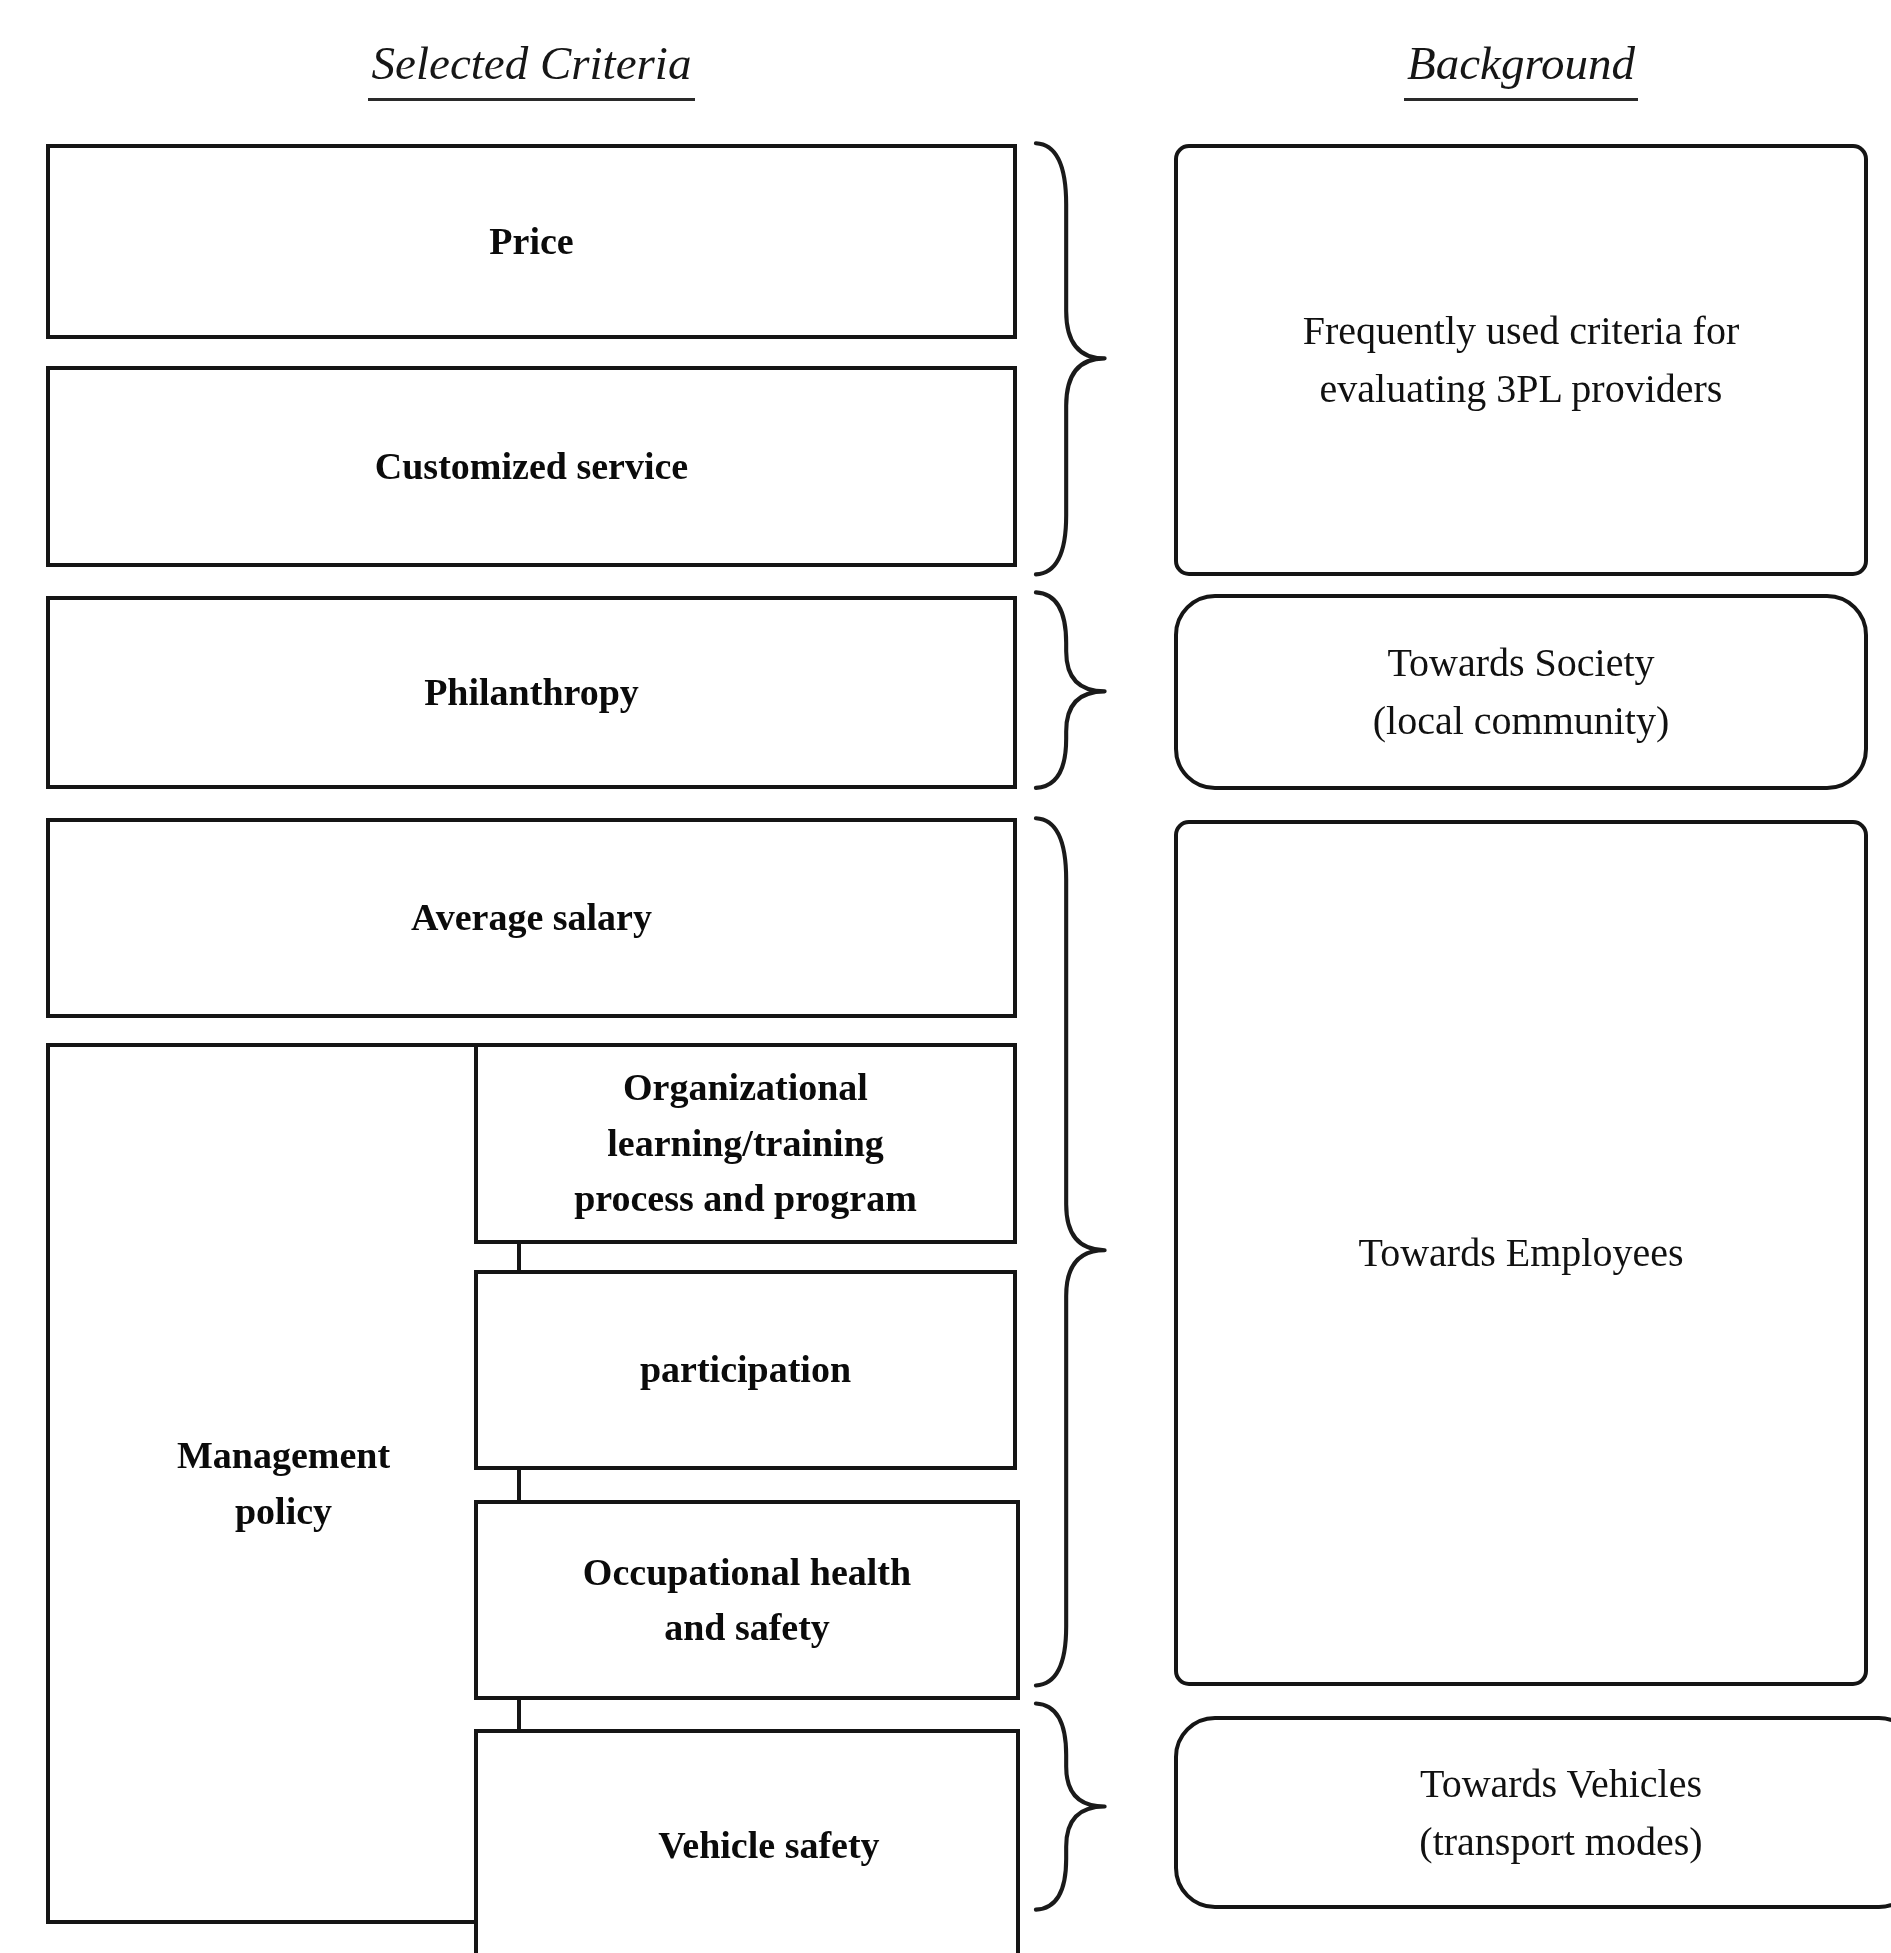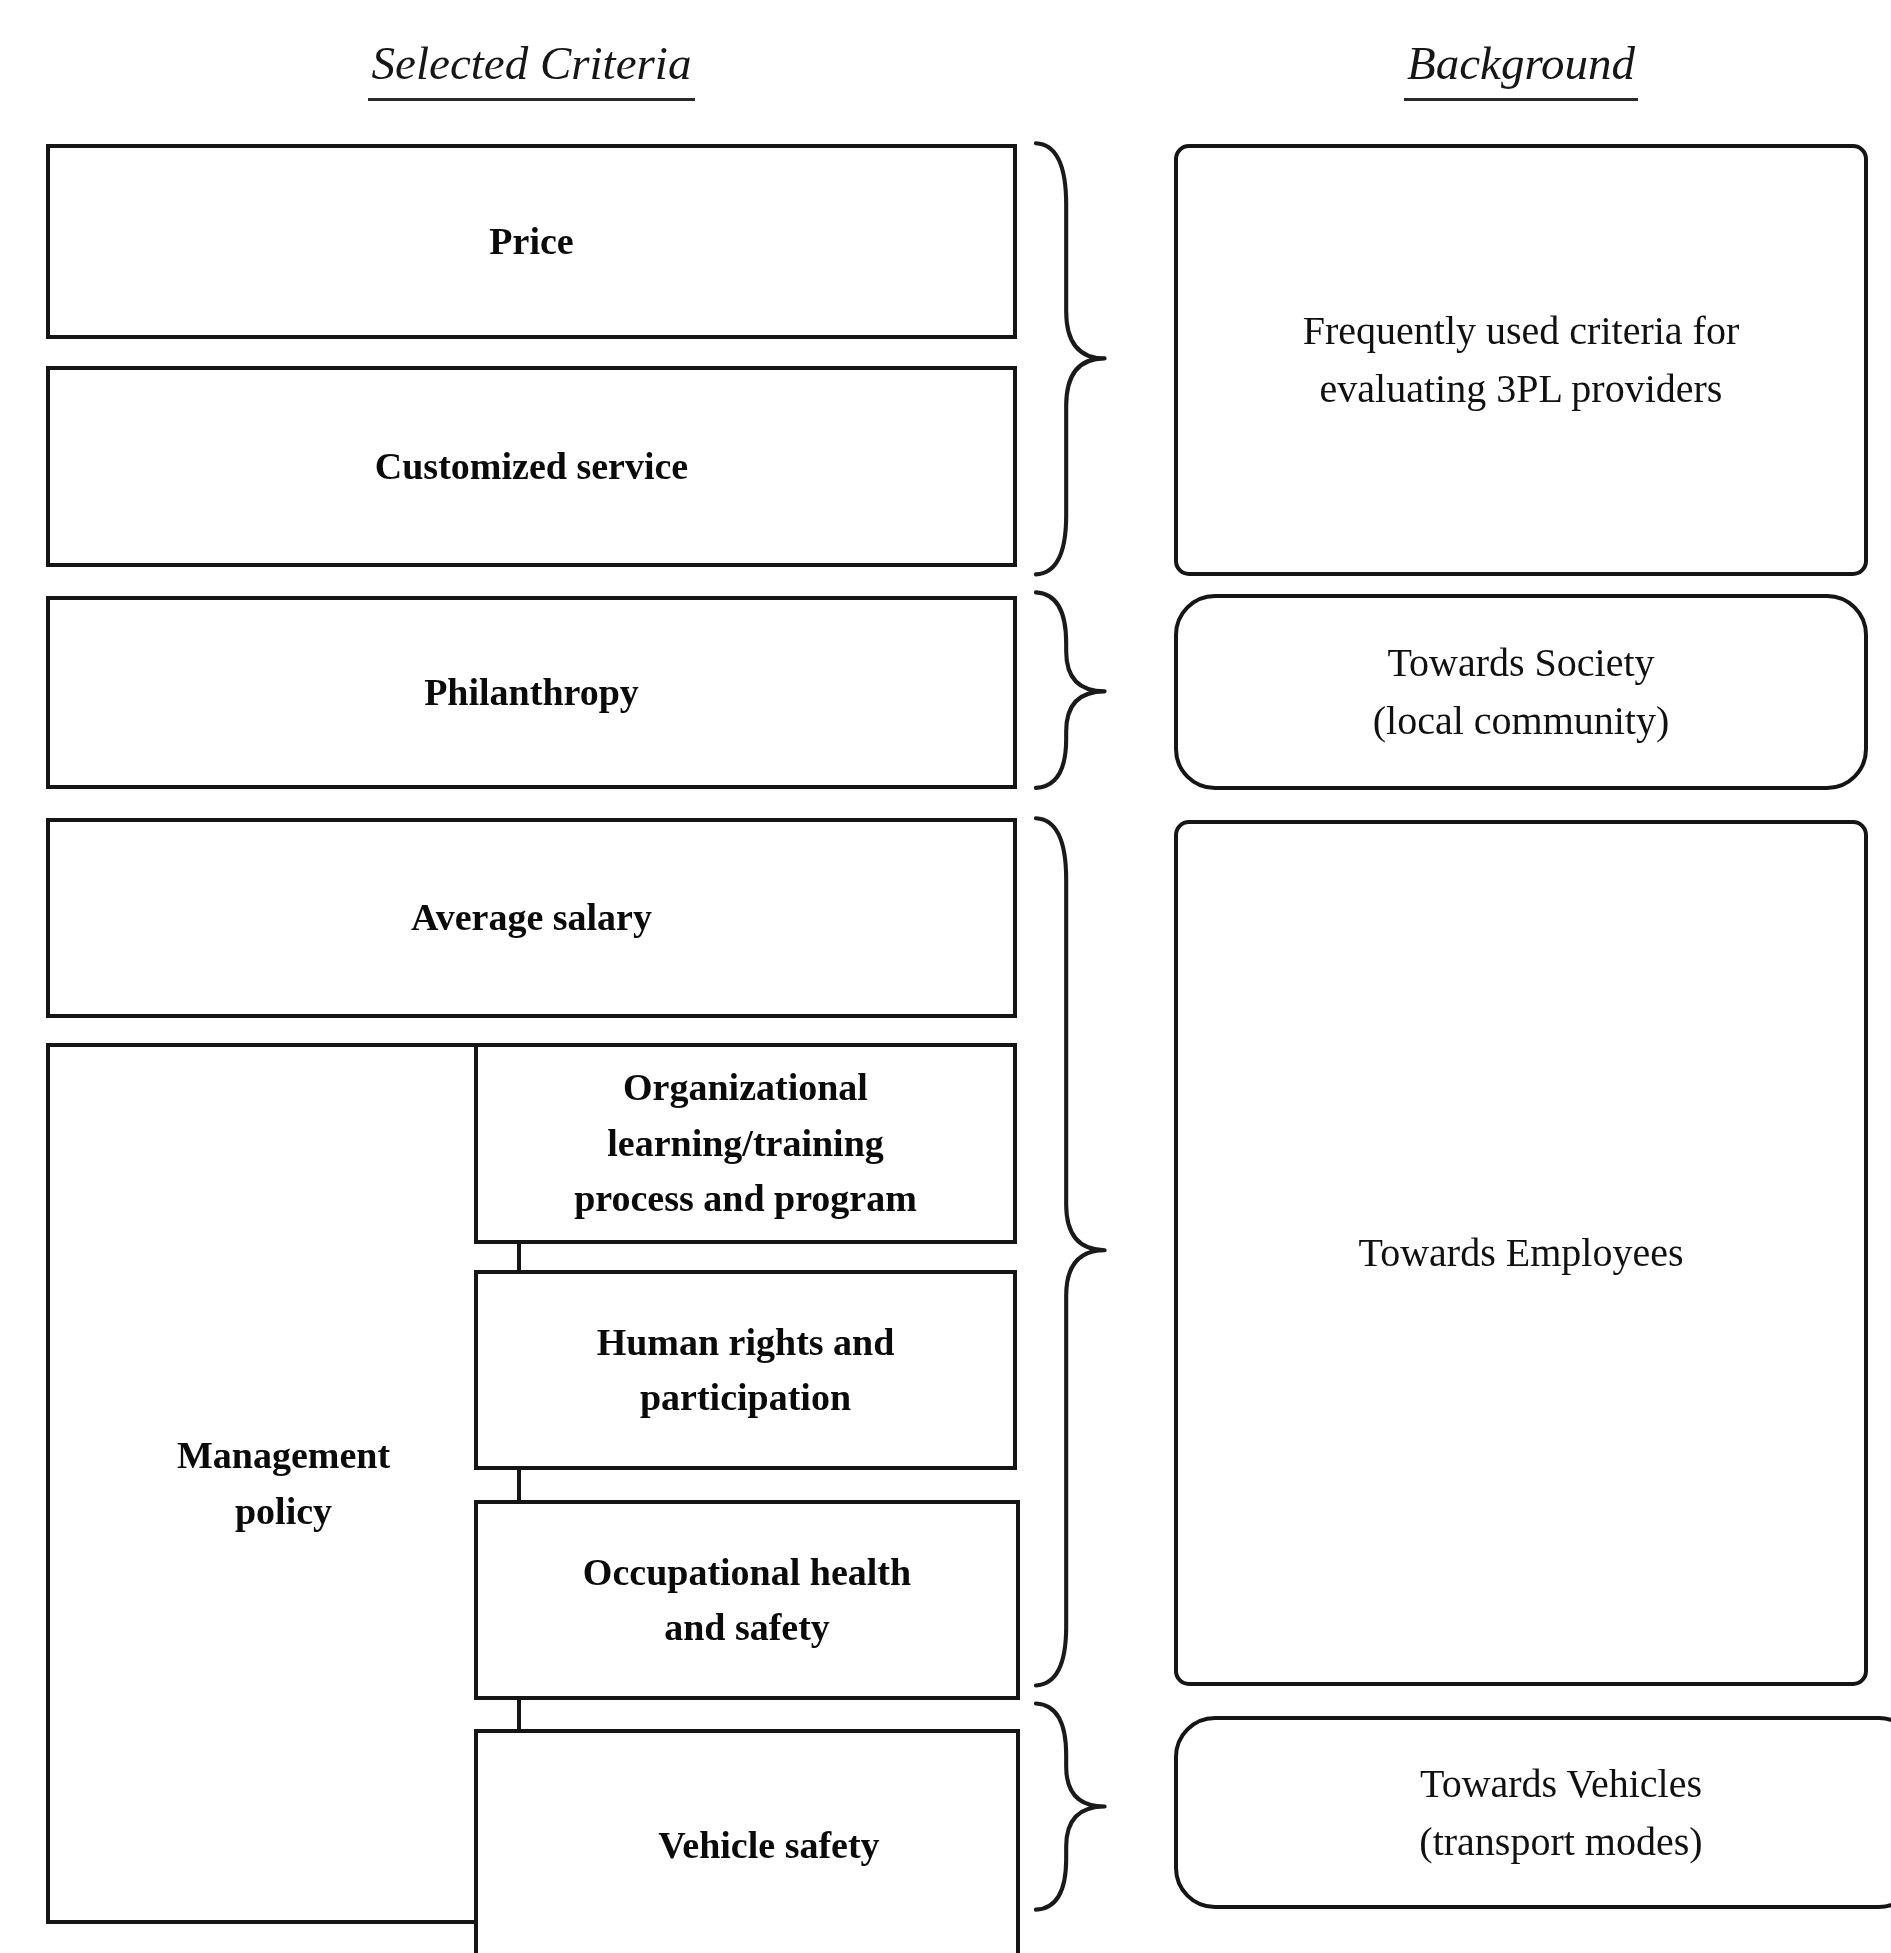--- a/index.html
+++ b/index.html
@@ -95,21 +95,20 @@
   <span>policy</span>
 </div>
 
 <div class="box lbox" style="left:474px; top:1043px; width:543px; height:201px;">
   <span>Organizational</span>
   <span>learning/training</span>
   <span>process and program</span>
 </div>
 
 <div class="box lbox" style="left:474px; top:1270px; width:543px; height:200px;">
-  <span>Human rights and</span>
   <span>participation</span>
 </div>
 
 <div class="box lbox" style="left:474px; top:1500px; width:546px; height:200px;">
   <span>Occupational health</span>
   <span>and safety</span>
 </div>
 
 <div class="box lbox" style="left:474px; top:1729px; width:546px; height:234px;padding-left:44px;">
   <span>Vehicle safety</span>

